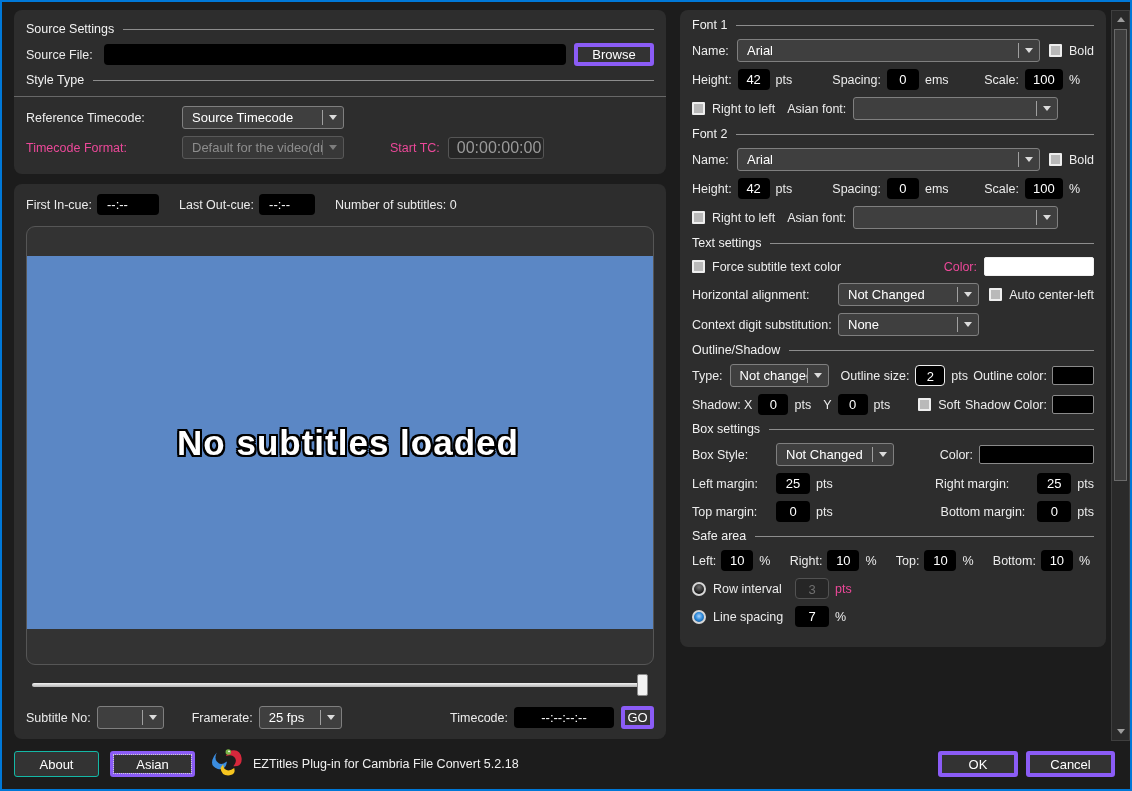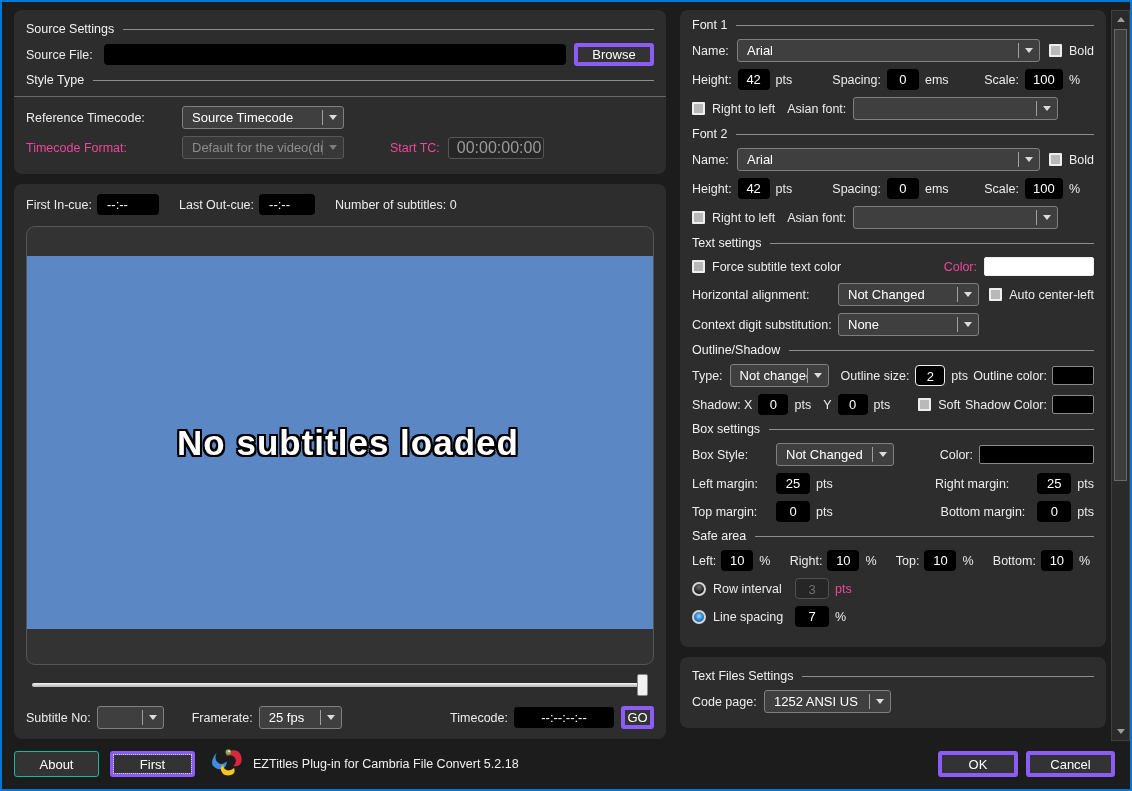--- a/index.html
+++ b/index.html
@@ -383,49 +383,38 @@
             <span class="radio checked"></span>
             <span class="lbl">Line spacing</span>
           </span>
           <span class="field w34">7</span>
           <span class="lbl u">%</span>
         </div>
       </div>
 
       <div class="gap"></div>
 
-      <div class="panel">
-        <div class="grp-title">Text Files Settings</div>
-        <div class="row">
-          <span class="lbl" style="width:72px;">Code page:</span>
-          <span class="dd" style="width:127px;">
-            <span class="val">1252 ANSI US</span>
-            <span class="sep"></span>
-            <span class="arr"></span>
-          </span>
-        </div>
-      </div>
 
     </div>
 
     <div class="vscroll">
       <span class="sb-btn">
           <span class="tri-up"></span>
         </span>
       <span class="sb-thumb"></span>
       <span class="sb-space"></span>
       <span class="sb-btn">
           <span class="tri-down"></span>
         </span>
     </div>
   </div>
 
   <div class="footer">
     <span class="btn f-btn about">About</span>
-    <span class="btn f-btn help">First</span>
+    <span class="btn f-btn help">Asian</span>
     <span class="logo">
       <svg width="38" height="33" viewBox="0 0 40 36">
         <path d="M7 11 Q1 22 11 25 Q20 27 21 17 Q14 22 10 17 Q7 13 10 7 Z" fill="#3b8de0"></path>
         <path d="M22 6 Q35 1 37 13 Q38 23 28 22 Q33 16 29 12 Q26 9 20 11 Z" fill="#d6283c"></path>
         <path d="M14 24 Q15 33 24 32 Q31 31 29 24 Q24 28 20 26 Q17 25 17 20 Z" fill="#f6c51f"></path>
         <circle cx="22.5" cy="6.5" r="3" fill="#7ab648"></circle>
         <circle cx="23.3" cy="5.8" r="1" fill="#ffffff"></circle>
       </svg>
     </span>
     <span class="version">EZTitles Plug-in for Cambria File Convert 5.2.18</span>

